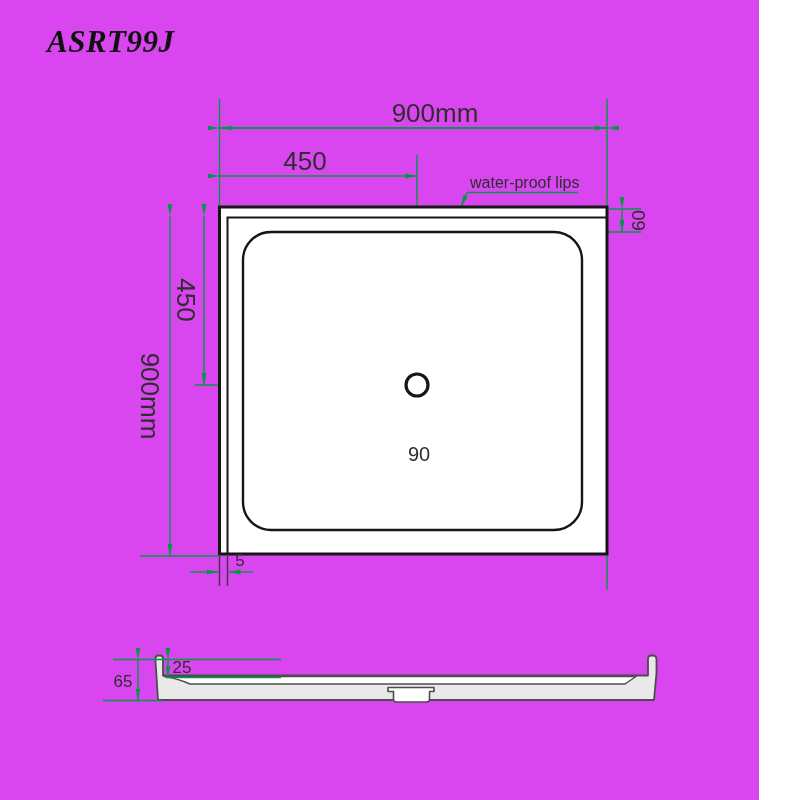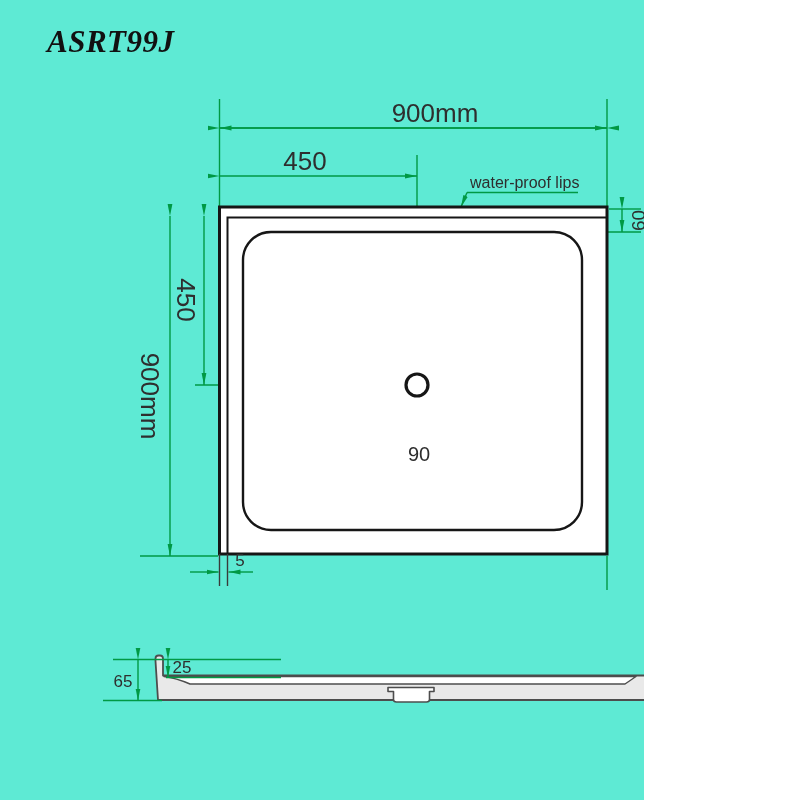--- a/index.html
+++ b/index.html
@@ -1,16 +1,16 @@
 <!DOCTYPE html>
 <html><head>
 <meta charset="utf-8">
 <style>
   html,body{margin:0;padding:0;background:#ffffff;}
-  .page{position:relative;width:644px;height:800px;background:#5eead4;overflow:hidden;
+  .page{position:relative;width:759px;height:800px;background:#d946ef;overflow:hidden;
         font-family:"Liberation Sans",sans-serif;text-align:center;}
   .title{position:absolute;left:47px;top:24px;
          font-family:"Liberation Serif",serif;
          font-weight:bold;font-style:italic;font-size:31px;color:#111111;
          letter-spacing:0.5px;}
   svg text{font-family:"Liberation Sans",sans-serif;fill:#2e2e2e;}
   .dim-big{font-size:26px;}
   .dim-mid{font-size:20px;}
   .dim-small{font-size:17px;}
   .dim-rot{font-size:19px;}

